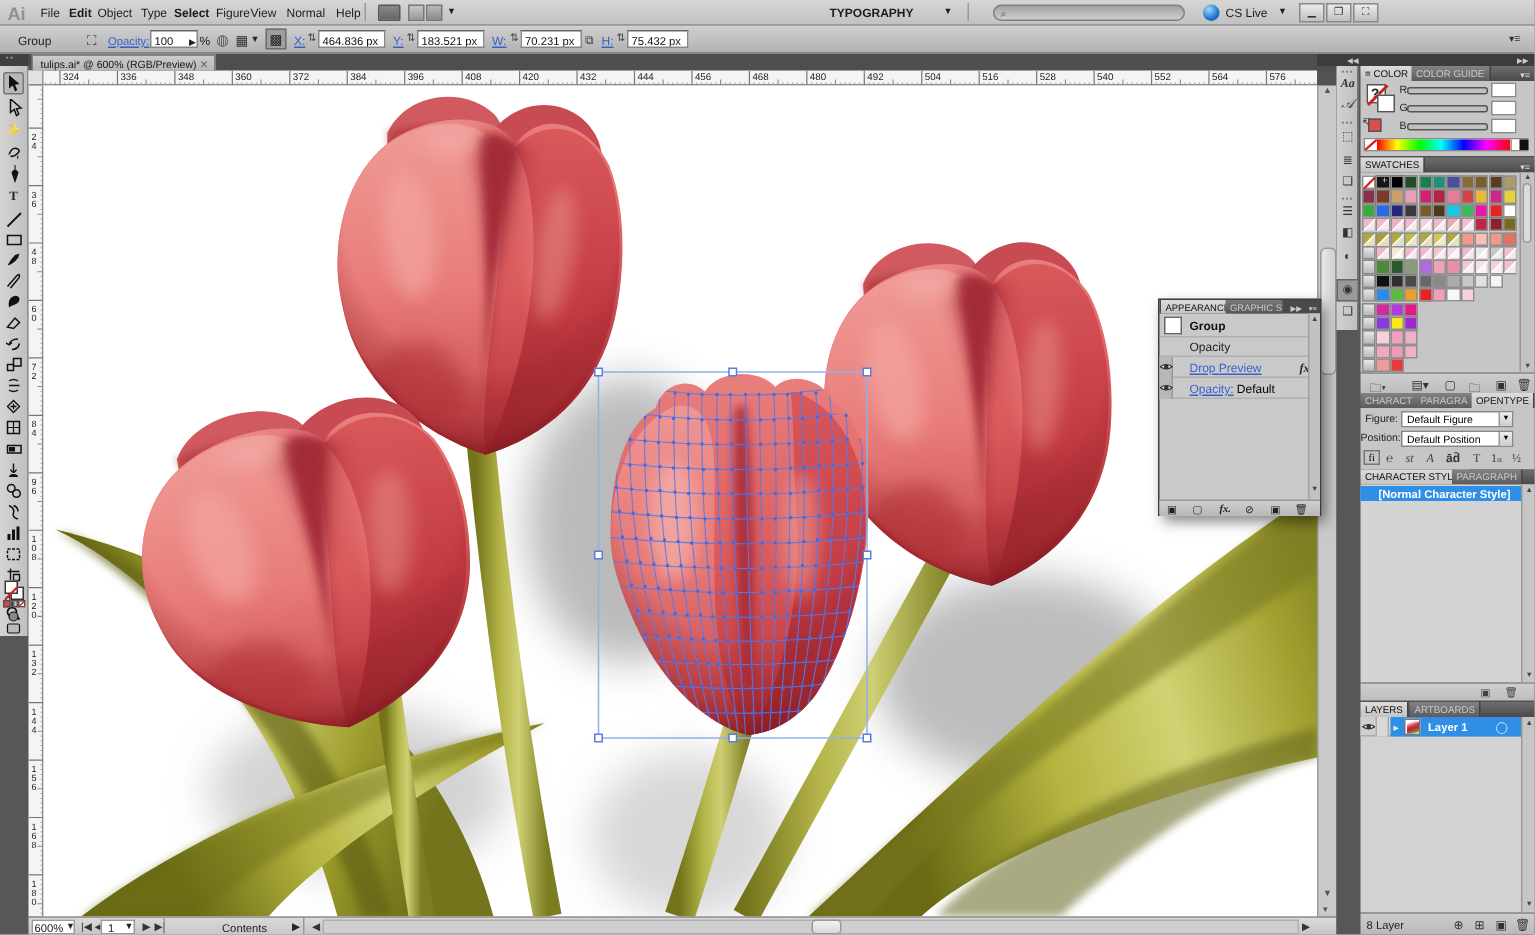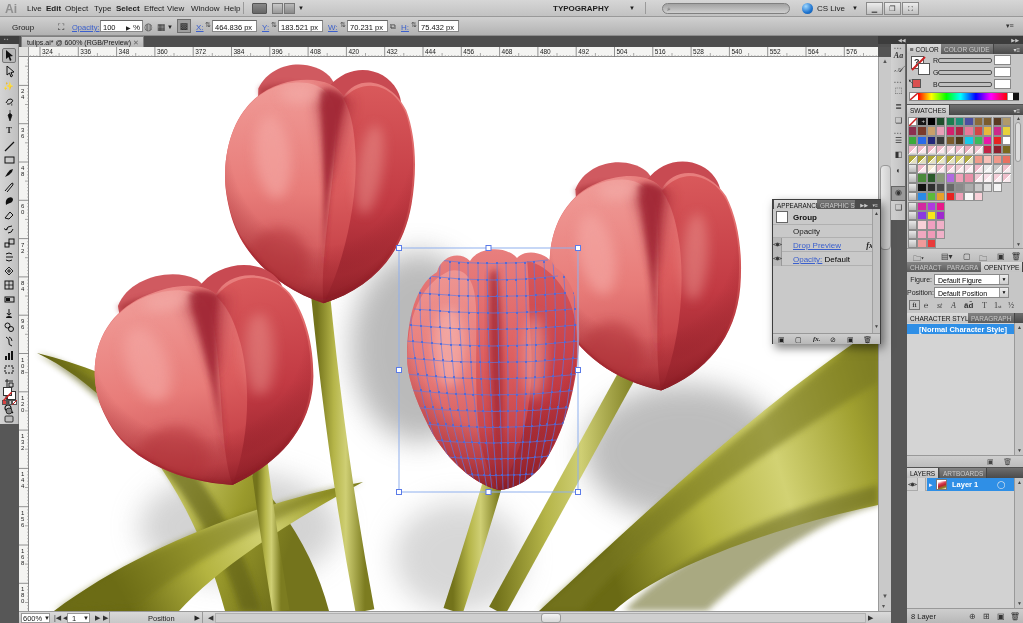--- a/index.html
+++ b/index.html
@@ -40,28 +40,28 @@
 
 .sw{position:absolute;width:9.2px;height:9.2px;border:1px solid #909090;}
 
 #apanel{left:772px;top:199px;width:109px;height:145px;background:#c9c9c9;box-shadow:3px 4px 9px rgba(0,0,0,0.5);border:1px solid #3e3e3e;z-index:10;}
 .arow{position:absolute;left:0;width:107px;height:14px;border-bottom:1px solid #b0b0b0;font-size:8px;}
 </style></head>
 <body>
 
 <div id="menubar" class="abs">
   <div id="ailogo">Ai</div>
-  <div class="mi" style="left:27px;">Live</div>
+  <div class="mi" style="left:27px;">File</div>
   <div class="mi" style="left:46px;font-weight:bold;">Edit</div>
   <div class="mi" style="left:65px;">Object</div>
   <div class="mi" style="left:94px;">Type</div>
   <div class="mi" style="left:116px;font-weight:bold;">Select</div>
-  <div class="mi" style="left:144px;">Effect</div>
+  <div class="mi" style="left:144px;">Figure</div>
   <div class="mi" style="left:167px;">View</div>
-  <div class="mi" style="left:191px;">Window</div>
+  <div class="mi" style="left:191px;">Normal</div>
   <div class="mi" style="left:224px;">Help</div>
   <div class="abs" style="left:243px;top:2px;width:1px;height:12px;background:#9a9a9a;"></div>
   <div class="abs" style="left:252px;top:3px;width:15px;height:11px;background:linear-gradient(#888,#666);border:1px solid #555;border-radius:1px;"></div>
   <div class="abs" style="left:272px;top:3px;width:11px;height:11px;background:linear-gradient(#c8c8c8,#999);border:1px solid #777;"></div>
   <div class="abs" style="left:284px;top:3px;width:11px;height:11px;background:linear-gradient(#b8b8b8,#8a8a8a);border:1px solid #777;"></div>
   <div class="mi" style="left:298px;top:5px;font-size:6px;">▼</div>
   <div class="mi" style="left:553px;font-weight:bold;font-size:8px;">TYPOGRAPHY</div>
   <div class="mi" style="left:629px;top:5px;font-size:6px;">▼</div>
   <div class="abs" style="left:645px;top:2px;width:1px;height:12px;background:#9a9a9a;"></div>
   <div class="abs" style="left:662px;top:3px;width:128px;height:11px;background:linear-gradient(#a2a2a2,#cfcfcf);border:1px solid #808080;border-radius:6px;font-size:7px;color:#555;padding:1px 0 0 4px;">⌕</div>
@@ -70,21 +70,21 @@
   <div class="mi" style="left:852px;top:5px;font-size:6px;">▼</div>
   <div class="abs" style="left:866px;top:2px;width:17px;height:13px;background:linear-gradient(#ececec,#c0c0c0);border:1px solid #8a8a8a;font-size:7px;text-align:center;line-height:12px;color:#333;">▁</div>
   <div class="abs" style="left:884px;top:2px;width:17px;height:13px;background:linear-gradient(#ececec,#c0c0c0);border:1px solid #8a8a8a;font-size:7px;text-align:center;line-height:12px;color:#333;">❐</div>
   <div class="abs" style="left:902px;top:2px;width:17px;height:13px;background:linear-gradient(#ececec,#c0c0c0);border:1px solid #8a8a8a;font-size:7px;text-align:center;line-height:12px;color:#333;">⛶</div>
 </div>
 
 <div id="controlbar" class="abs">
   <div class="cb" style="left:12px;">Group</div>
   <div class="cb" style="left:58px;top:5px;font-size:9px;color:#333;">⛶</div>
   <div class="cb bluelink" style="left:72px;font-size:7.5px;">Opacity:</div>
-  <div class="field" style="left:100px;width:43px;">100</div>
+  <div class="field" style="left:100px;width:32px;">100</div>
   <div class="cb" style="left:126px;font-size:6px;top:7px;">▶</div>
   <div class="cb" style="left:133px;">%</div>
   <div class="cb" style="left:144px;top:4px;font-size:10px;color:#555;">◍</div>
   <div class="cb" style="left:157px;top:5px;font-size:9px;color:#333;">▦</div>
   <div class="cb" style="left:167px;top:7px;font-size:6px;">▼</div>
   <div class="abs" style="left:177px;top:2px;width:14px;height:14px;background:#9e9e9e;border:1px solid #6f6f6f;font-size:9px;text-align:center;line-height:13px;">▩</div>
   <div class="cb bluelink" style="left:196px;">X:</div>
   <div class="cb" style="left:205px;top:4px;font-size:7px;color:#444;">⇅</div>
   <div class="field" style="left:212px;width:45px;">464.836 px</div>
   <div class="cb bluelink" style="left:262px;">Y:</div>
@@ -1191,21 +1191,21 @@
   <div class="abs" style="left:2px;top:1px;width:29px;height:10px;background:#fff;border:1px solid #999;"></div>
   <div class="t" style="left:4px;top:2px;font-size:7.5px;">600%</div>
   <div class="t" style="left:25px;top:3px;font-size:6px;">▼</div>
   <div class="t" style="left:35px;top:2px;color:#333;font-size:7px;">|◀</div>
   <div class="t" style="left:44px;top:2px;color:#333;font-size:7px;">◀</div>
   <div class="abs" style="left:48px;top:1px;width:23px;height:10px;background:#fff;border:1px solid #999;font-size:7.5px;padding-left:4px;">1</div>
   <div class="t" style="left:64px;top:3px;font-size:6px;">▼</div>
   <div class="t" style="left:76px;top:2px;color:#333;font-size:7px;">▶</div>
   <div class="t" style="left:84px;top:2px;color:#333;font-size:7px;">▶|</div>
   <div class="abs" style="left:90px;top:0;width:94px;height:11px;border-left:1px solid #999;border-right:1px solid #999;background:linear-gradient(#d8d8d8,#c8c8c8);">
-      <span style="position:absolute;left:38px;top:2px;font-size:7.5px;">Position</span>
+      <span style="position:absolute;left:38px;top:2px;font-size:7.5px;">Contents</span>
       <span style="position:absolute;right:2px;top:2px;font-size:7px;">▶</span>
     </div>
   <div class="t" style="left:189px;top:2px;font-size:7px;color:#333;">◀</div>
   <div class="abs" style="left:196px;top:1px;width:651px;height:10px;background:#cfcfcf;border:1px solid #b0b0b0;"></div>
   <div class="abs" style="left:522px;top:1px;width:20px;height:10px;background:linear-gradient(#f2f2f2,#d8d8d8);border:1px solid #999;border-radius:3px;"></div>
   <div class="t" style="left:849px;top:2px;font-size:7px;color:#333;">▶</div>
 </div>
 
 <div id="dockheader" class="abs">
     <span style="position:absolute;left:20px;top:1px;color:#c9c9c9;font-size:5px;">◀◀</span>

